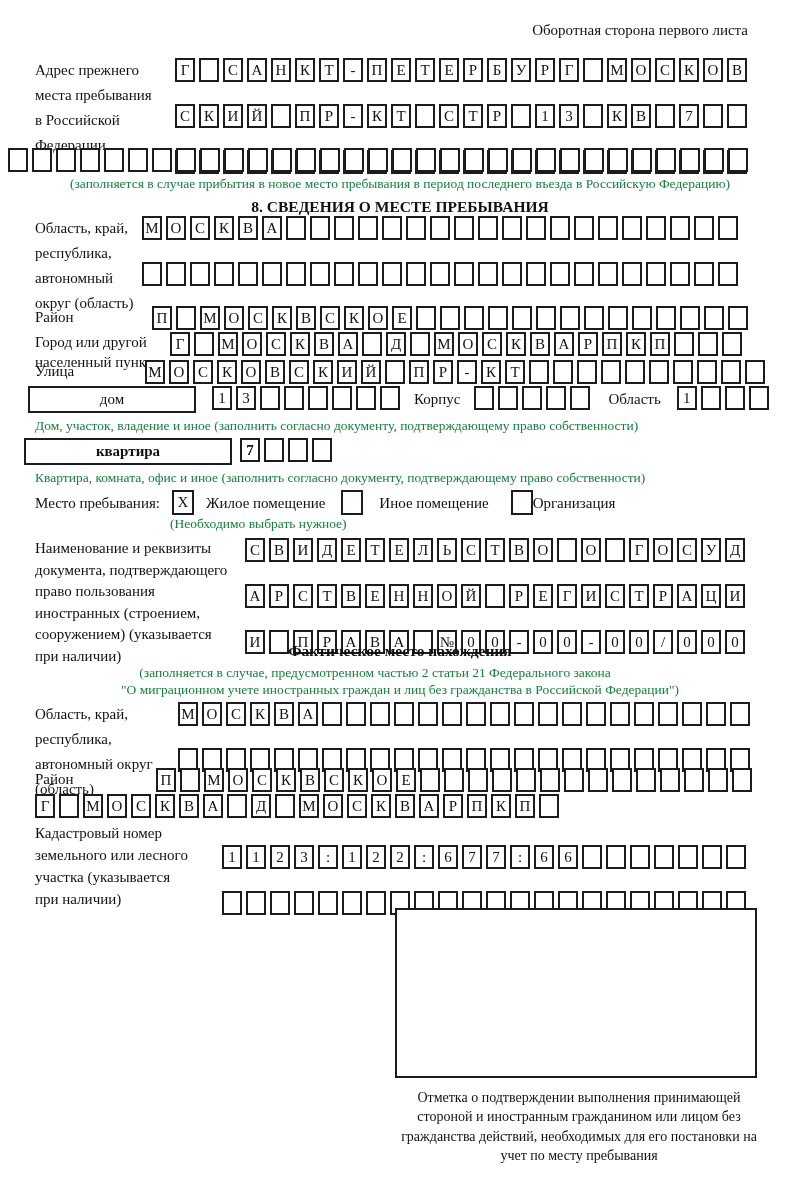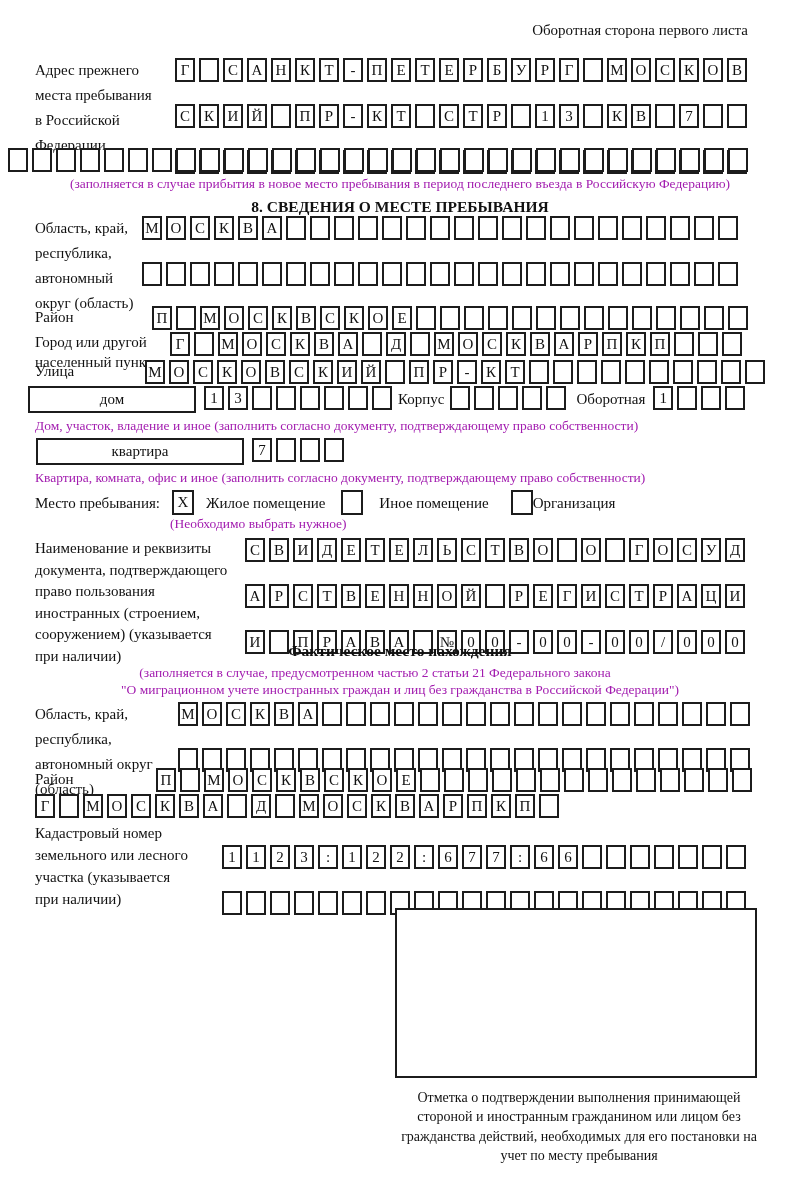--- a/index.html
+++ b/index.html
@@ -2,21 +2,21 @@
 <html><head>
 <meta charset="utf-8">
 <style>
   html,body{margin:0;padding:0;background:#fff;}
   .page{
     position:relative;width:800px;height:1180px;background:#fff;
     font-family:"Liberation Serif","DejaVu Serif",serif;color:#111;overflow:hidden;
   }
   .abs{position:absolute;}
   .lbl{font-size:15px;line-height:22px;}
-  .note{font-size:13.5px;color:#a21caf;}
+  .note{font-size:13.5px;color:#15803d;}
   .title{font-size:15.5px;font-weight:bold;text-align:center;width:100%;}
   
   .boxrow{white-space:nowrap;height:40px;}
   .c{
     box-sizing:border-box;display:inline-block;width:20px;height:24px;
     border:2px solid #1c1c1c;margin-right:4px;text-align:center;
     font-size:15px;line-height:20px;vertical-align:top;background:#fff;
   }
   .rowgap{margin-bottom:6px;}
   .flex{display:flex;align-items:flex-start;}
@@ -83,32 +83,32 @@
       <div>населенный пункт</div>
     </div>
     <div class="boxrow"><span class="c">Г</span><span class="c"></span><span class="c">М</span><span class="c">О</span><span class="c">С</span><span class="c">К</span><span class="c">В</span><span class="c">А</span><span class="c"></span><span class="c">Д</span><span class="c"></span><span class="c">М</span><span class="c">О</span><span class="c">С</span><span class="c">К</span><span class="c">В</span><span class="c">А</span><span class="c">Р</span><span class="c">П</span><span class="c">К</span><span class="c">П</span><span class="c"></span><span class="c"></span><span class="c"></span></div>
   </div>
 
   <div class="abs flex" style="top:360px;left:35px;">
     <div class="lbl" style="width:110px;">Улица</div>
     <div class="boxrow"><span class="c">М</span><span class="c">О</span><span class="c">С</span><span class="c">К</span><span class="c">О</span><span class="c">В</span><span class="c">С</span><span class="c">К</span><span class="c">И</span><span class="c">Й</span><span class="c"></span><span class="c">П</span><span class="c">Р</span><span class="c">-</span><span class="c">К</span><span class="c">Т</span><span class="c"></span><span class="c"></span><span class="c"></span><span class="c"></span><span class="c"></span><span class="c"></span><span class="c"></span><span class="c"></span><span class="c"></span><span class="c"></span></div>
   </div>
 
-  <div class="abs flex" style="top:386px;left:28px;">
+  <div class="abs flex" style="top:386px;left:28px;gap:8px;">
     <div class="labelbox" style="width:168px;margin-right:8px;">дом</div>
     <div class="boxrow"><span class="c">1</span><span class="c">3</span><span class="c"></span><span class="c"></span><span class="c"></span><span class="c"></span><span class="c"></span><span class="c"></span></div>
     <div class="inlinelbl" style="margin:0 6px 0 2px;">Корпус</div>
     <div class="boxrow"><span class="c"></span><span class="c"></span><span class="c"></span><span class="c"></span><span class="c"></span></div>
-    <div class="inlinelbl" style="margin:0 8px 0 6px;">Оборотная</div>
+    <div class="inlinelbl" style="margin:0 8px 0 6px;">Область</div>
     <div class="boxrow"><span class="c">1</span><span class="c"></span><span class="c"></span><span class="c"></span></div>
   </div>
 
   <div class="abs note" style="top:418px;left:35px;">Дом, участок, владение и иное (заполнить согласно документу, подтверждающему право собственности)</div>
 
-  <div class="abs flex" style="top:438px;left:36px;">
+  <div class="abs flex" style="top:438px;left:24px;font-weight:bold;">
     <div class="labelbox" style="width:208px;margin-right:8px;">квартира</div>
     <div class="boxrow"><span class="c">7</span><span class="c"></span><span class="c"></span><span class="c"></span></div>
   </div>
 
   <div class="abs note" style="top:470px;left:35px;">Квартира, комната, офис и иное (заполнить согласно документу, подтверждающему право собственности)</div>
 
   <div class="abs flex" style="top:490px;left:35px;align-items:center;">
     <span class="lbl">Место пребывания:</span>
     <span class="cbx" style="margin-left:12px;">X</span>
     <span class="lbl" style="margin-left:12px;">Жилое помещение</span>

